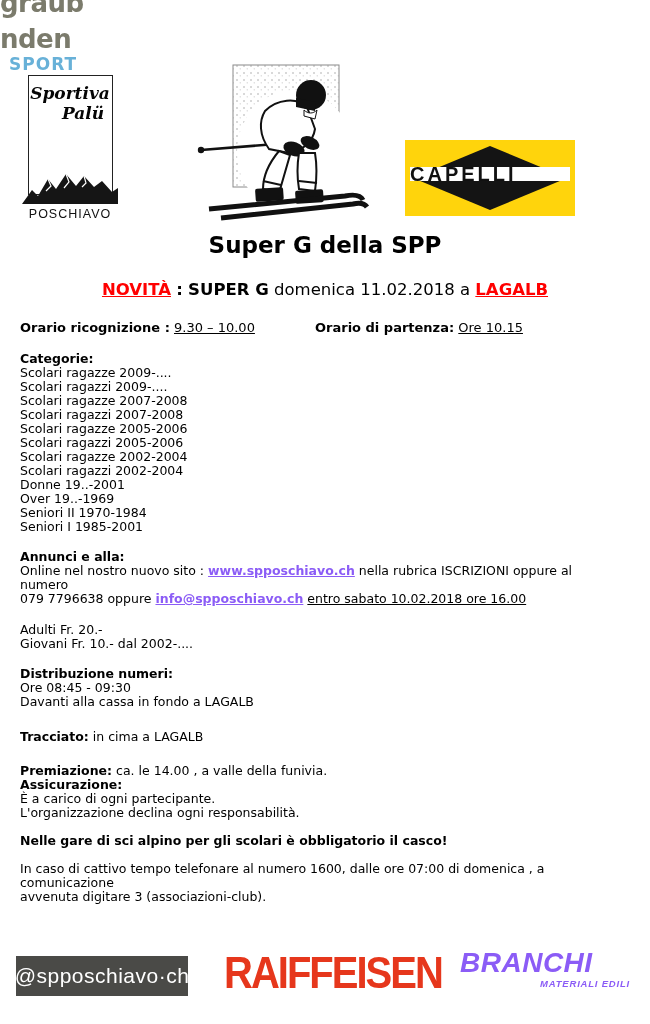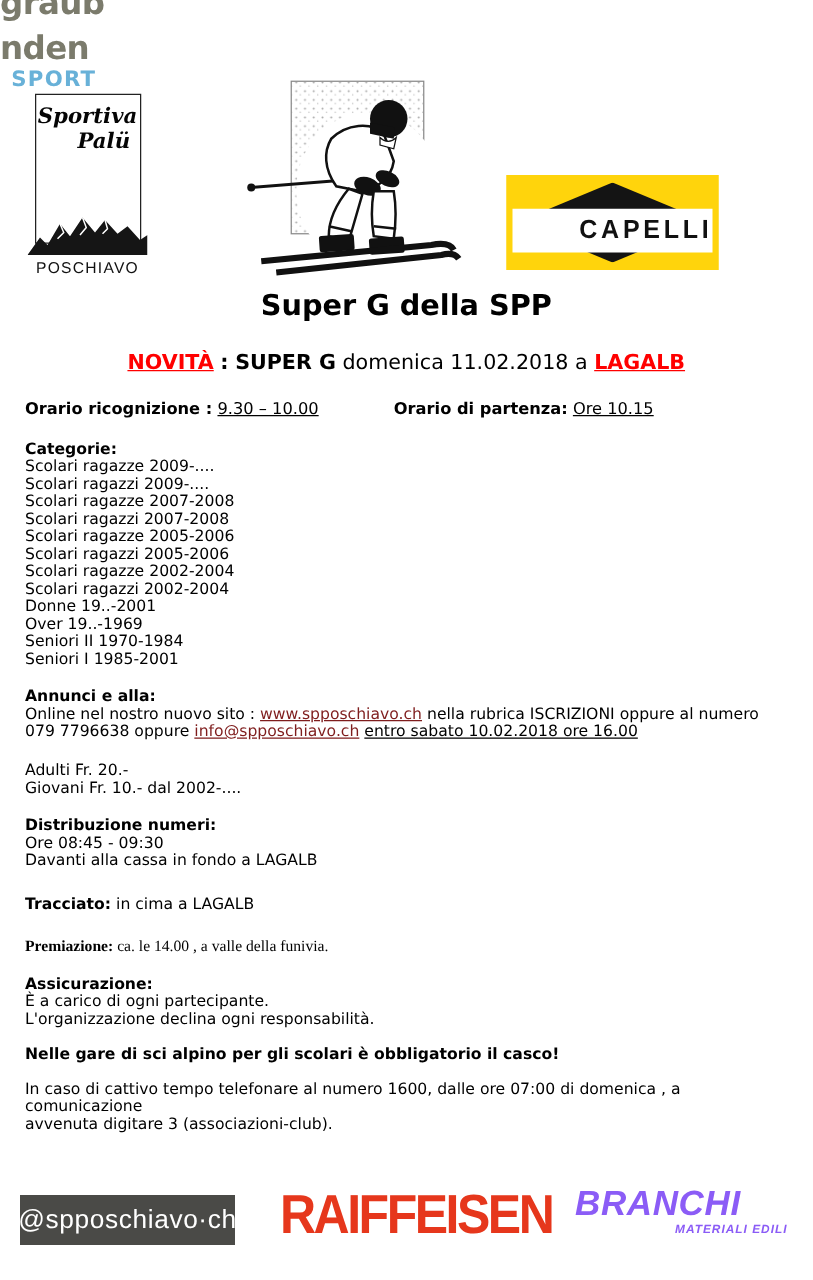--- a/index.html
+++ b/index.html
@@ -4,21 +4,21 @@
 <style>
   * { margin:0; padding:0; box-sizing:border-box; }
   html,body { background:#ffffff; }
   .page {
     position:relative; width:650px; height:1024px; background:#ffffff;
     font-family:"DejaVu Sans", sans-serif; color:#000; overflow:hidden;
   }
   .b { font-weight:bold; }
   .u { text-decoration:underline; }
   .red { color:#ff0000; }
-  .link { color:#7f1d1d; font-weight:normal; text-decoration:underline; cursor:pointer; }
+  .link { color:#8b5cf6; font-weight:bold; text-decoration:underline; cursor:pointer; }
 
   
   .gb-logo { position:absolute; top:10px; left:0; right:0; height:42px;
              display:flex; justify-content:center;flex-direction:column; }
   .gb-text { font-size:26px; font-weight:bold; color:#7b7b6c; letter-spacing:-0.5px; }
   .gb-ibex { margin:0 1px 6px 1px; }
   .gb-sport { font-size:17px; font-weight:bold; color:#68b1d8; margin-left:9px; letter-spacing:1px; }
 
   
   .club-logo { position:absolute; left:22px; top:75px; width:96px; height:146px; }
@@ -31,42 +31,42 @@
   .club-city { position:absolute; bottom:0; left:0; right:0; text-align:center;
                font-family:"Liberation Sans", sans-serif; font-size:12.5px; letter-spacing:1px; color:#111; }
 
   
   .skier { position:absolute; left:193px; top:57px; }
 
   
   .capelli { position:absolute; left:405px; top:140px; width:170px; height:76px; background:#ffd40c; }
   .capelli-hex { position:absolute; left:8px; right:8px; top:6px; bottom:6px; background:#141414;
                  clip-path:polygon(50% 0, 100% 50%, 50% 100%, 0 50%); }
-  .capelli-band { position:absolute; left:5px; right:5px; top:27px; height:35px; background:#ffffff;
-                  display:flex; align-items:center; justify-content:flex-end; }
+  .capelli-band { position:absolute; left:5px; right:5px; top:27px; height:14px; background:#ffffff;
+                  display:flex; align-items:center; justify-content:flex-start; }
   .capelli-band span { font-family:"Liberation Sans", sans-serif; font-weight:800; font-size:20px;
                        letter-spacing:3px; color:#111; transform:scaleY(1.05); }
 
   
   .title { position:absolute; top:232px; left:0; right:0; text-align:center;
            font-size:23px; font-weight:bold; }
   .announce { position:absolute; top:280px; left:0; right:0; text-align:center; font-size:16.5px; }
 
   
   .schedule { position:absolute; top:320px; left:20px; right:20px; font-size:13px; height:18px; }
   .schedule .right { position:absolute; left:295px; top:0; }
 
   
   .content { position:absolute; top:352px; left:20px; width:602px; font-size:12.5px; line-height:14px; }
   .blk-cat { margin-bottom:16px; }
   .blk-info { margin-bottom:17px; }
   .blk-fee { margin-bottom:16px; }
   .blk-bibs { margin-bottom:21px; }
   .blk-course { margin-bottom:20px; }
-  .blk-prizes { margin-bottom:16px;font-family:Liberation Serif, serif; }
+  .blk-prizes { margin-bottom:0; }
   .blk-ins { margin-bottom:14px; }
   .blk-helmet { margin-bottom:14px; }
 
   
   .sp-comunicare { position:absolute; left:16px; top:956px; width:172px; height:40px;
                    background:#4a4a47; color:#ffffff; display:flex; align-items:center; justify-content:center;
                    font-size:21px; letter-spacing:0.5px; font-family:"Liberation Sans", sans-serif; }
   .sp-raiffeisen { position:absolute; left:224px; top:948px; font-family:"Liberation Sans", sans-serif;
                    font-size:40px; font-weight:800; letter-spacing:-2px; color:#e6371c; transform:scaleY(1.1);
                    transform-origin:left top; }

